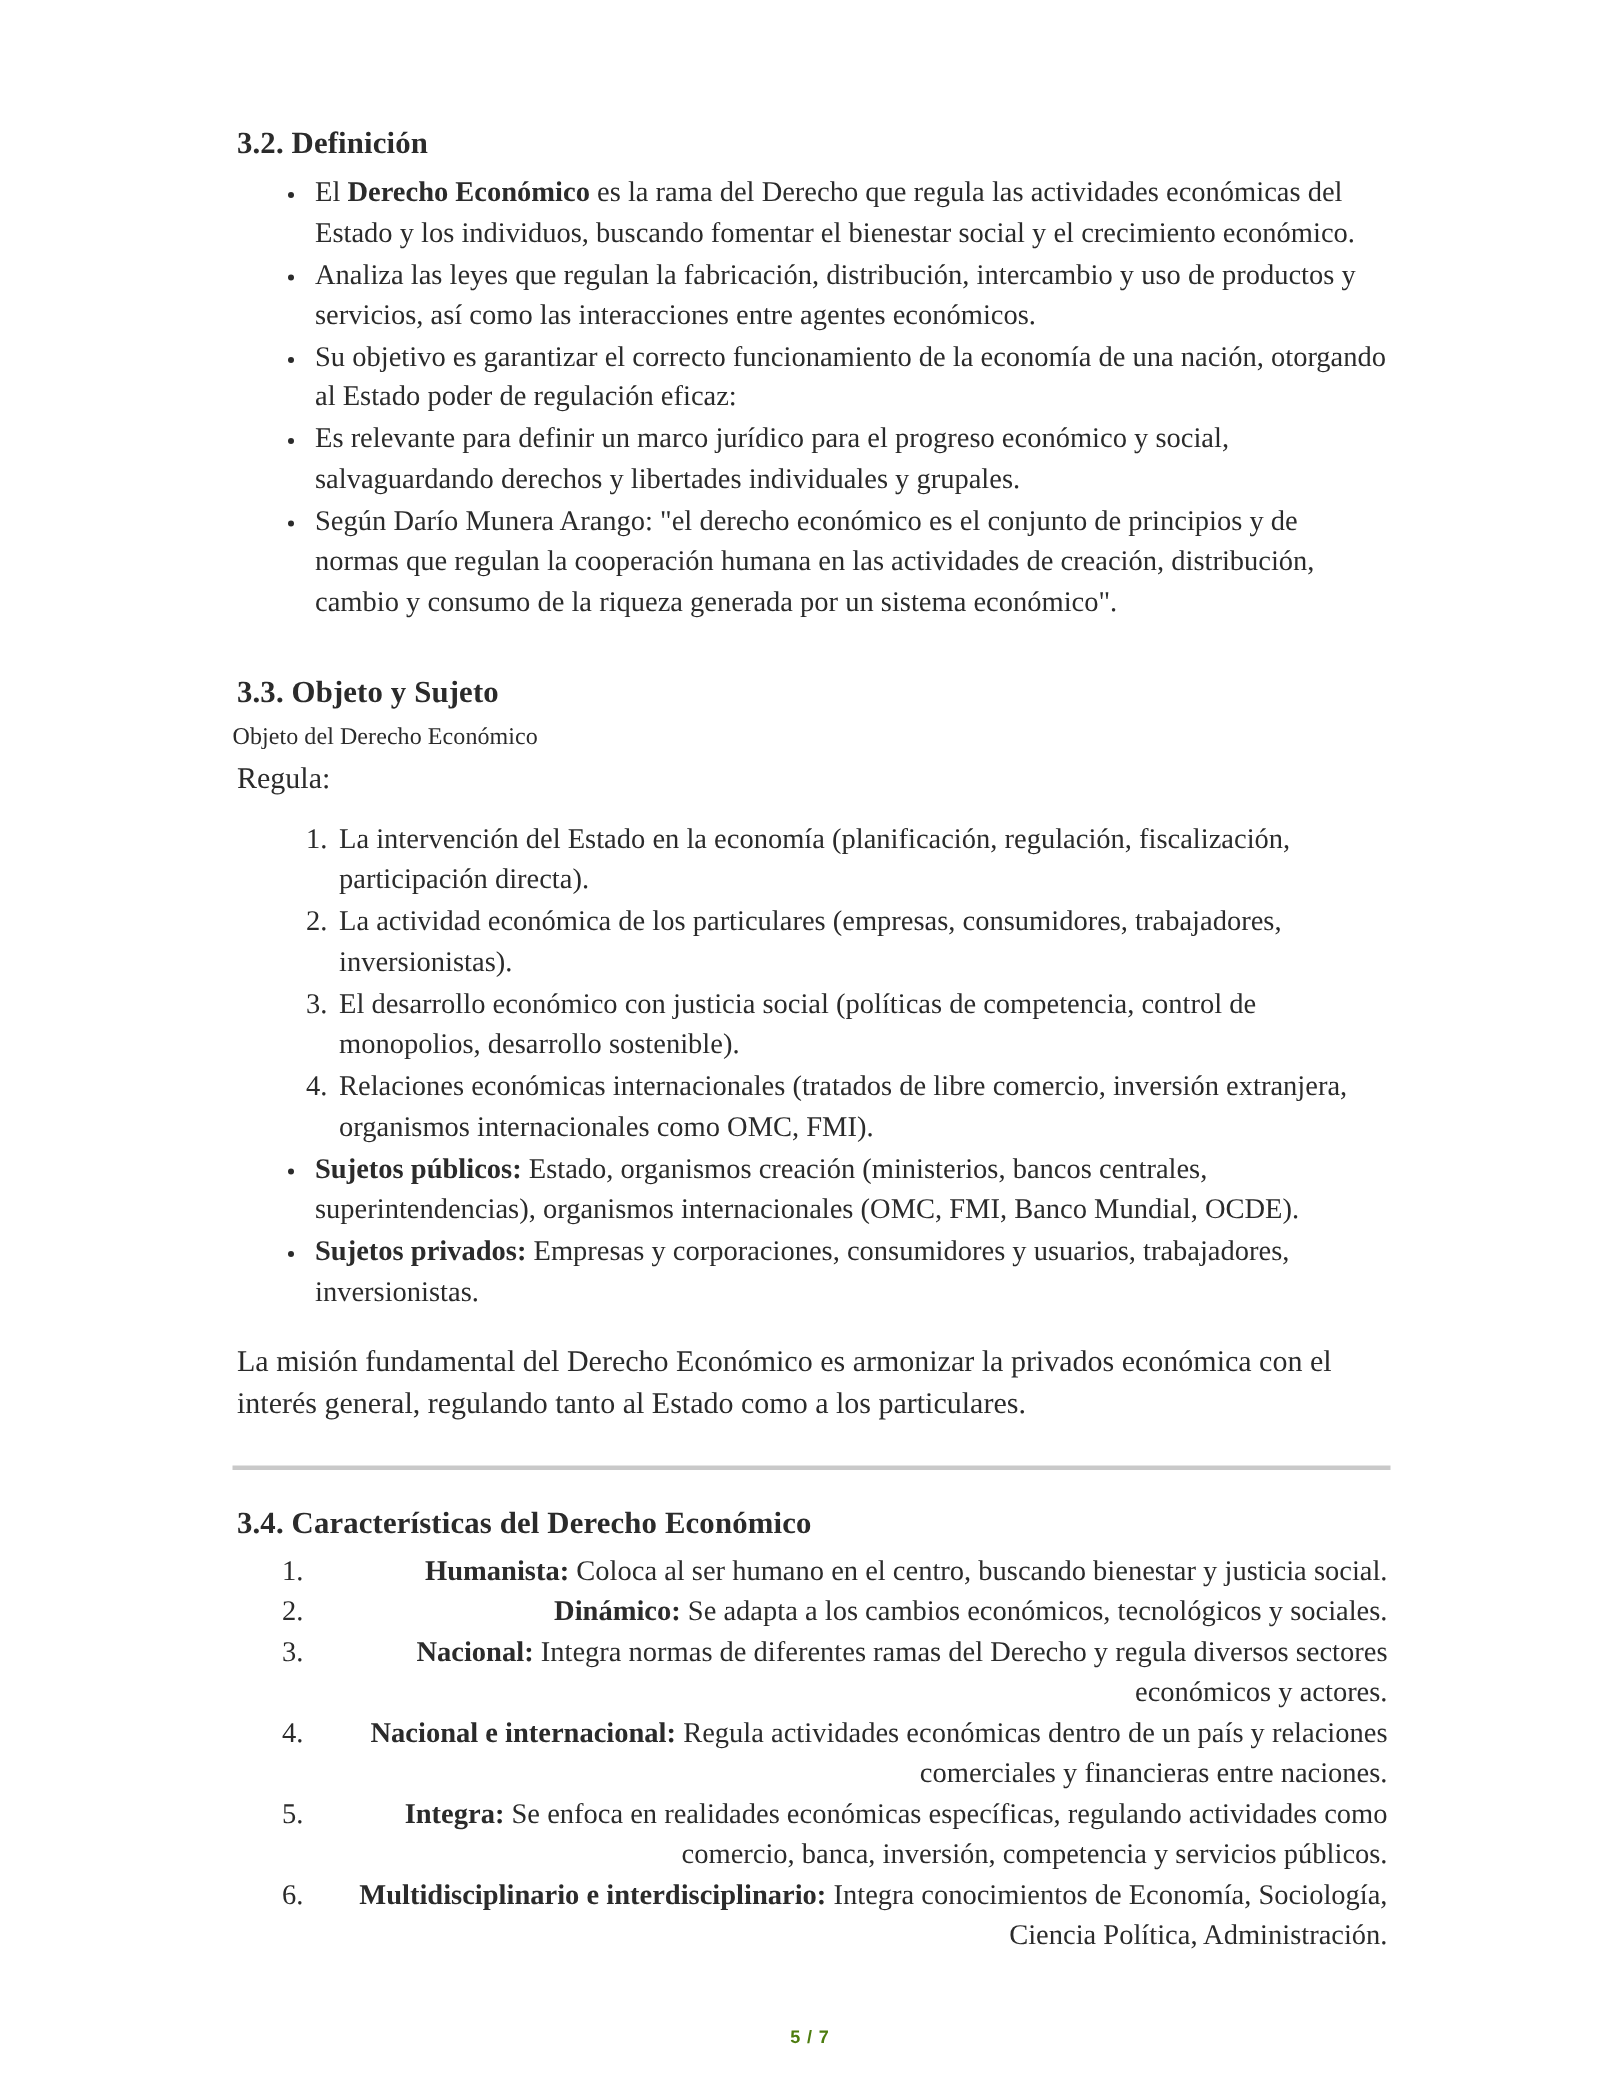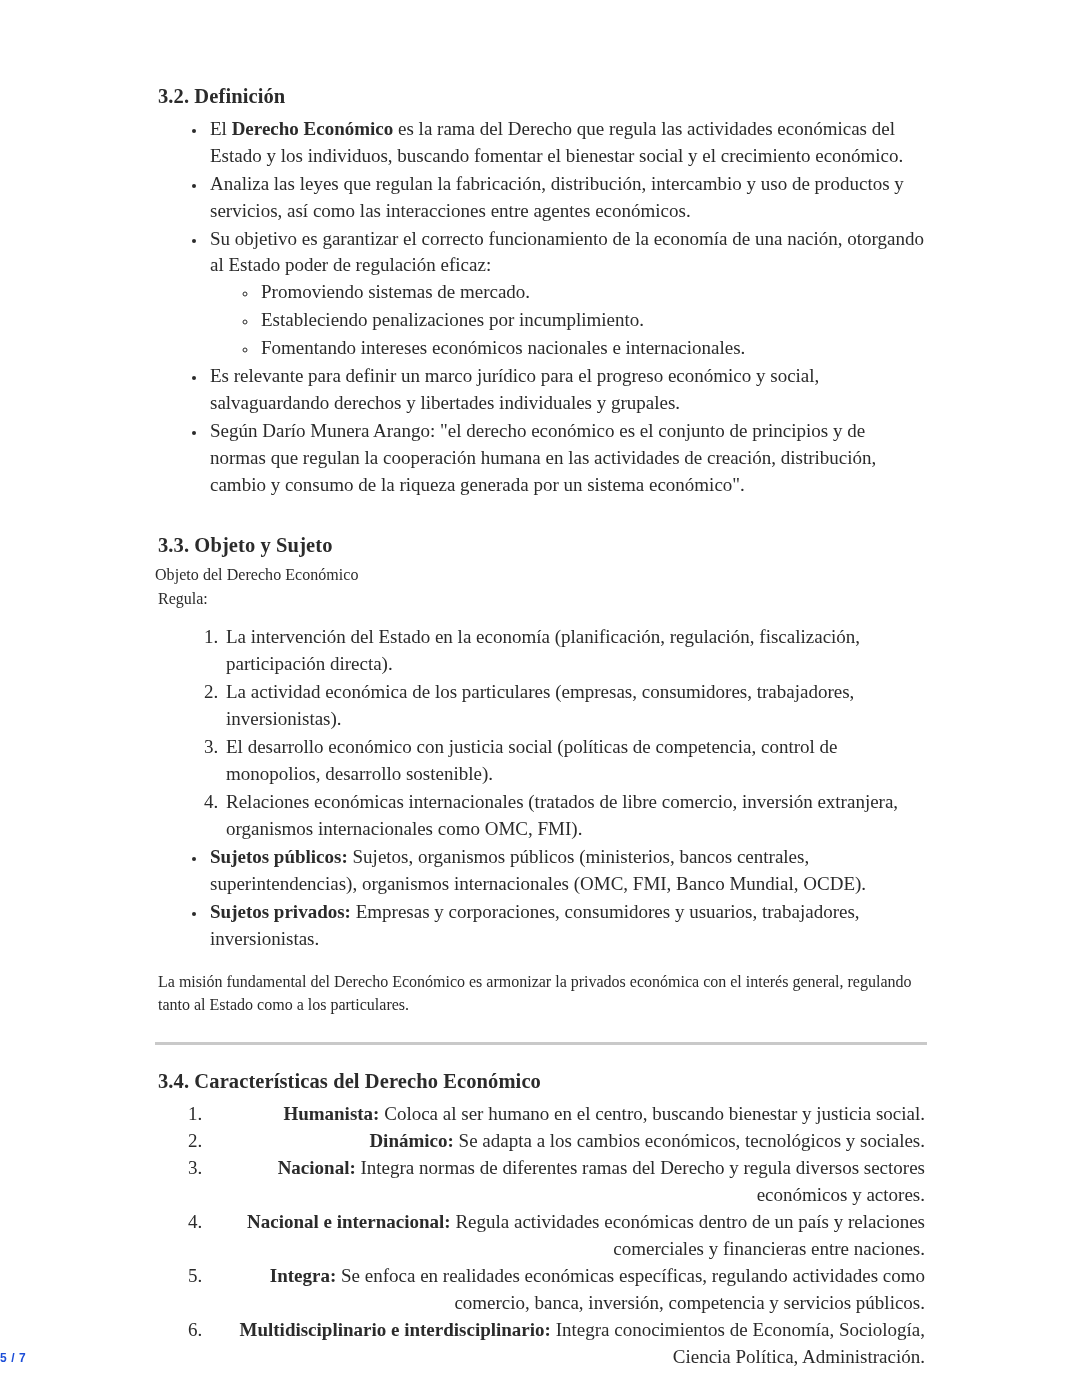--- a/index.html
+++ b/index.html
@@ -40,21 +40,21 @@
     font-size: 16px;
     font-weight: normal;
     line-height: 1.3;
     margin: 0 0 2px 0;
     letter-spacing: 0.05px;
   }
   .h3.gap { margin-top: 22px; }
 
   
   .para {
-    font-size: 16px;
+    font-size: 20px;
     line-height: 1.42;
     margin: 0 0 0 3px;
     max-width: 775px;
   }
   .para.block {
     margin-top: 18px;
   }
 
   
   ul.bullets, ol.numbers {
@@ -98,26 +98,26 @@
     width: 772px;
     height: 0;
   }
 
   
   .footer {
     position: absolute;
     left: 0;
     right: 0;
     bottom: 32px;
-    text-align: left;
+    text-align: center;
     font-family: "Liberation Sans", "DejaVu Sans", sans-serif;
     font-size: 12px;
     font-weight: bold;
     letter-spacing: 0.6px;
-    color: #1d4ed8;
+    color: #4d7c0f;
   }
 </style>
 </head>
 <body>
 
 <div class="page">
 
   <h2 class="h2">3.2. Definición</h2>
 
   <ul class="bullets">
@@ -125,25 +125,20 @@
     <li>
       <span>El </span><b>Derecho Económico</b><span> es la rama del Derecho que regula las actividades económicas del Estado y los individuos, buscando fomentar el bienestar social y el crecimiento económico.</span>
     </li>
 
     <li>
       <span>Analiza las leyes que regulan la fabricación, distribución, intercambio y uso de productos y servicios, así como las interacciones entre agentes económicos.</span>
     </li>
 
     <li>
       <span>Su objetivo es garantizar el correcto funcionamiento de la economía de una nación, otorgando al Estado poder de regulación eficaz:</span>
-      <ul class="subbullets">
-        <li>Promoviendo sistemas de mercado.</li>
-        <li>Estableciendo penalizaciones por incumplimiento.</li>
-        <li>Fomentando intereses económicos nacionales e internacionales.</li>
-      </ul>
     </li>
 
     <li>
       <span>Es relevante para definir un marco jurídico para el progreso económico y social, salvaguardando derechos y libertades individuales y grupales.</span>
     </li>
 
     <li>
       <span>Según Darío Munera Arango: "el derecho económico es el conjunto de principios y de normas que regulan la cooperación humana en las actividades de creación, distribución, cambio y consumo de la riqueza generada por un sistema económico".</span>
     </li>
   </ul>
@@ -159,21 +154,21 @@
   <ol class="numbers indent-more">
     <li>La intervención del Estado en la economía (planificación, regulación, fiscalización, participación directa).</li>
     <li>La actividad económica de los particulares (empresas, consumidores, trabajadores, inversionistas).</li>
     <li>El desarrollo económico con justicia social (políticas de competencia, control de monopolios, desarrollo sostenible).</li>
     <li>Relaciones económicas internacionales (tratados de libre comercio, inversión extranjera, organismos internacionales como OMC, FMI).</li>
   </ol>
 
 
   <ul class="bullets">
     <li>
-      <b>Sujetos públicos:</b><span> Sujetos, organismos públicos (ministerios, bancos centrales, superintendencias), organismos internacionales (OMC, FMI, Banco Mundial, OCDE).</span>
+      <b>Sujetos públicos:</b><span> Estado, organismos creación (ministerios, bancos centrales, superintendencias), organismos internacionales (OMC, FMI, Banco Mundial, OCDE).</span>
     </li>
     <li>
       <b>Sujetos privados:</b><span> Empresas y corporaciones, consumidores y usuarios, trabajadores, inversionistas.</span>
     </li>
   </ul>
 
   <p class="para block">La misión fundamental del Derecho Económico es armonizar la privados económica con el interés general, regulando tanto al Estado como a los particulares.</p>
 
   <hr class="divider">
 

